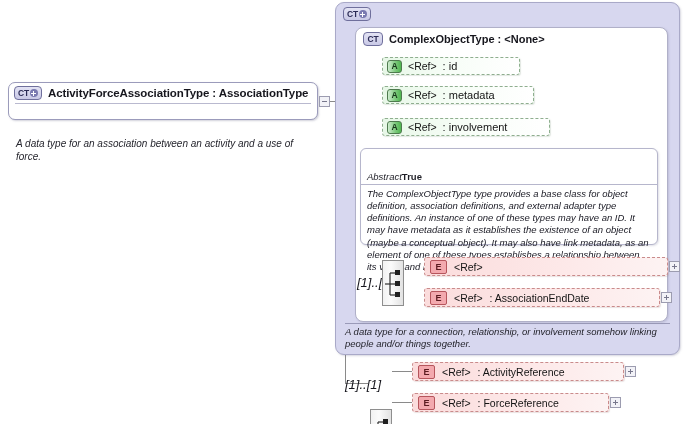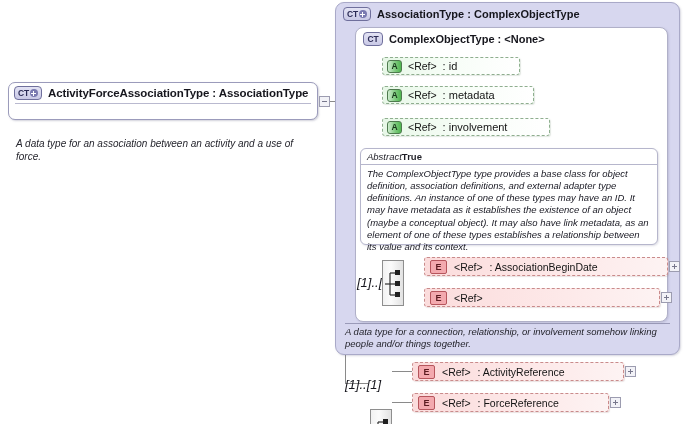--- a/index.html
+++ b/index.html
@@ -165,21 +165,21 @@
     border-radius: 6px;
     box-shadow: 1px 1px 2px rgba(130,130,160,0.25);
     box-sizing: border-box;
   }
   .abstract-line {
     display: flex; align-items: baseline; gap: 0;
     padding: 2px 0 2px 6px;
     border-bottom: 1px solid #b6b6cc;
   }
   .abstract-key { font-style: italic; font-size: 9.5px; color: #1e1e26; }
-  .abstract-val { font-weight: bold; font-size: 9.5px; color: #1e1e26; }
+  .abstract-val { font-weight: bold; font-size: 9.5px; color: #1e1e26; margin-top: 20px; }
   .doc-text {
     font-style: italic; font-size: 9.5px; line-height: 1.28;
     color: #20202a; padding: 3px 6px 3px 6px;
   }
 
   
   .compositor {
     background: linear-gradient(90deg,#f2f2f2 0%, #fbfbfb 40%, #e2e2e2 100%);
     border: 1px solid #8e8e8e;
     box-sizing: border-box;
@@ -273,21 +273,20 @@
   </div>
 
   <div class="expander" style="left:319px; top:96px;"></div>
 
   <div class="abs assoc-box" style="left:335px; top:2px; width:345px; height:353px;">
     <div class="assoc-head">
       <span class="ico ico-ct">
         <span>CT</span>
           <span class="pm"></span>
       </span>
-      <span class="assoc-title">AssociationType : ComplexObjectType</span>
     </div>
     <div class="assoc-foot">A data type for a connection, relationship, or involvement somehow linking people and/or things together.</div>
   </div>
 
   <div class="abs cot-box" style="left:355px; top:27px; width:313px; height:295px;">
     <div class="cot-head">
       <span class="ico ico-ct plain">
         <span>CT</span>
       </span>
       <span class="cot-title">ComplexObjectType : &lt;None&gt;</span>
@@ -345,30 +344,30 @@
       </g>
     </svg>
   </div>
 
   <div class="occurs" style="left:437px; top:255px;">0..*</div>
   <div class="abs elem-row" style="left:424px; top:257px; width:244px; height:19px;">
     <span class="ico ico-e">
       <span>E</span>
     </span>
     <span class="elem-ref">&lt;Ref&gt;</span>
-    <span class="elem-name">: AssociationBeginDate</span>
   </div>
   <div class="expander plus" style="left:669px; top:261px;"></div>
 
   <div class="occurs" style="left:437px; top:286px;">0..*</div>
   <div class="abs elem-row" style="left:424px; top:288px; width:236px; height:19px;">
     <span class="ico ico-e">
       <span>E</span>
     </span>
     <span class="elem-ref">&lt;Ref&gt;</span>
+    <span class="elem-name">: AssociationEndDate</span>
   </div>
   <div class="expander plus" style="left:661px; top:292px;"></div>
 
   <div class="card" style="left:345px; top:377px;">[1]..[1]</div>
 
   <div class="abs compositor" style="left:370px; top:363px; width:22px; height:46px;">
     <svg width="22" height="46" viewBox="0 0 22 46">
       <g stroke="#303030" stroke-width="1.2" fill="none">
         <path d="M2 23 H 7"></path>
         <path d="M7 23 V 12"></path>

